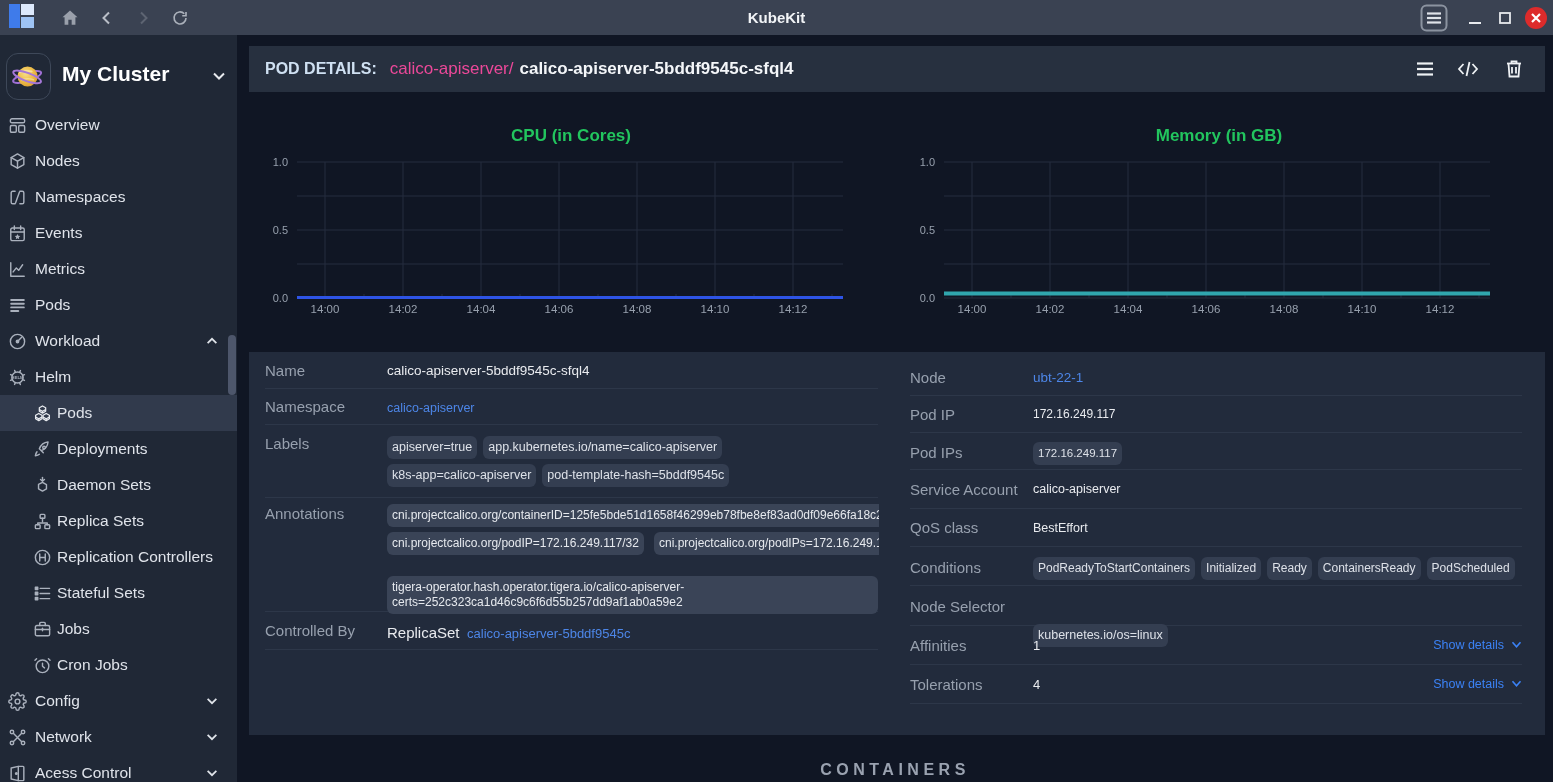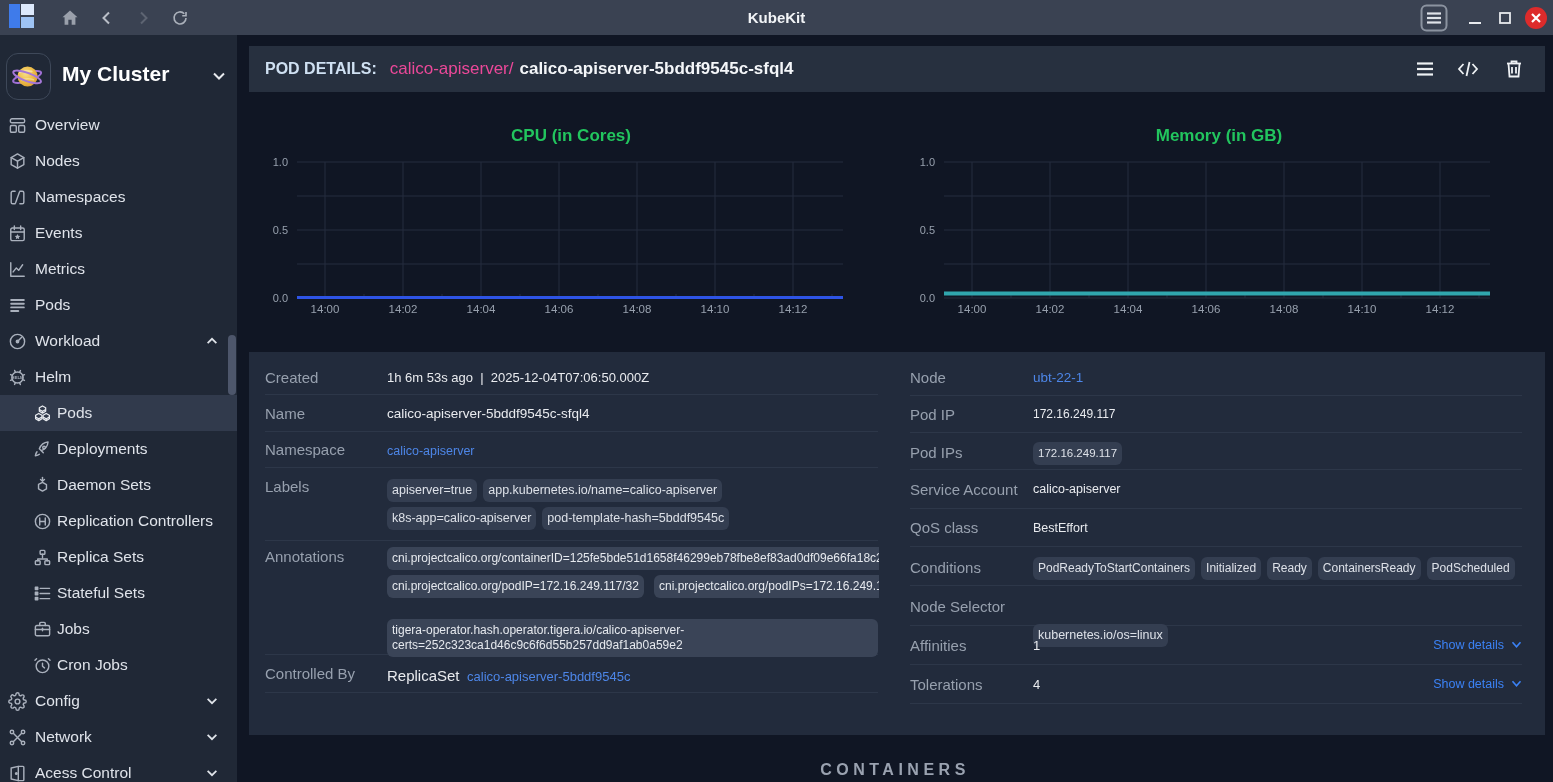--- a/index.html
+++ b/index.html
@@ -258,36 +258,36 @@
             <path d="M12 8l5 2.8v5.6L12 19l-5-2.8v-5.6z"></path>
             <path d="M12 2v4"></path>
             <path d="M9.5 4.5L12 6.5 14.5 4.5"></path>
           </svg>
         </span>
         <span class="tx">Daemon Sets</span>
       </div>
       <div class="mi sub">
         <span class="ic">
           <svg width="19" height="19" viewBox="0 0 24 24" fill="none" stroke="#aab1bd" stroke-width="1.8" stroke-linecap="round" stroke-linejoin="round">
-            <circle cx="12" cy="12" r="9"></circle>
-            <path d="M8.5 7.5v9M15.5 7.5v9M8.5 12h7"></path>
-          </svg>
-        </span>
-        <span class="tx">Replication Controllers</span>
-      </div>
-      <div class="mi sub">
-        <span class="ic">
-          <svg width="19" height="19" viewBox="0 0 24 24" fill="none" stroke="#aab1bd" stroke-width="1.8" stroke-linecap="round" stroke-linejoin="round">
             <rect x="9" y="3" width="6" height="5" rx="1"></rect>
             <rect x="3" y="16" width="6" height="5" rx="1"></rect>
             <rect x="15" y="16" width="6" height="5" rx="1"></rect>
             <path d="M12 8v4M6 16v-2h12v2"></path>
           </svg>
         </span>
         <span class="tx">Replica Sets</span>
+      </div>
+      <div class="mi sub">
+        <span class="ic">
+          <svg width="19" height="19" viewBox="0 0 24 24" fill="none" stroke="#aab1bd" stroke-width="1.8" stroke-linecap="round" stroke-linejoin="round">
+            <circle cx="12" cy="12" r="9"></circle>
+            <path d="M8.5 7.5v9M15.5 7.5v9M8.5 12h7"></path>
+          </svg>
+        </span>
+        <span class="tx">Replication Controllers</span>
       </div>
       <div class="mi sub">
         <span class="ic">
           <svg width="19" height="19" viewBox="0 0 24 24" fill="none" stroke="#aab1bd" stroke-width="1.8" stroke-linecap="round" stroke-linejoin="round">
             <line x1="9" y1="5.5" x2="21" y2="5.5"></line>
             <line x1="9" y1="12" x2="21" y2="12"></line>
             <line x1="9" y1="18.5" x2="21" y2="18.5"></line>
             <rect x="3" y="4" width="3" height="3" fill="#aab1bd"></rect>
             <rect x="3" y="10.5" width="3" height="3" fill="#aab1bd"></rect>
             <rect x="3" y="17" width="3" height="3" fill="#aab1bd"></rect>
@@ -448,24 +448,20 @@
         <text x="969" y="221" text-anchor="middle" font-size="11.5" fill="#97a0ad" font-family="Liberation Sans">14:06</text>
         <text x="1047" y="221" text-anchor="middle" font-size="11.5" fill="#97a0ad" font-family="Liberation Sans">14:08</text>
         <text x="1125" y="221" text-anchor="middle" font-size="11.5" fill="#97a0ad" font-family="Liberation Sans">14:10</text>
         <text x="1203" y="221" text-anchor="middle" font-size="11.5" fill="#97a0ad" font-family="Liberation Sans">14:12</text>
       </svg></div>
   <div class="ctitle" style="left:10px;">CPU (in Cores)</div>
   <div class="ctitle" style="left:658px;">Memory (in GB)</div>
 
   <div class="details">
     <div class="dl">
-        <div class="drow" style="height:43px;">
-          <span class="dlabel" style="top:17px;">Created</span>
-          <span class="dval" style="top:18px;"><span style="font-size:13px;">1h 6m 53s ago&nbsp; |&nbsp; 2025-12-04T07:06:50.000Z</span></span>
-        </div>
         <div class="drow" style="height:37px;">
           <span class="dlabel" style="top:10px;">Name</span>
           <span class="dval" style="top:11px;">calico-apiserver-5bddf9545c-sfql4</span>
         </div>
         <div class="drow" style="height:36px;">
           <span class="dlabel" style="top:9px;">Namespace</span>
           <span class="dval" style="top:11px;"><span class="link" style="font-size:12.5px;">calico-apiserver</span></span>
         </div>
         <div class="drow" style="height:73px;">
           <span class="dlabel" style="top:10px;">Labels</span>

